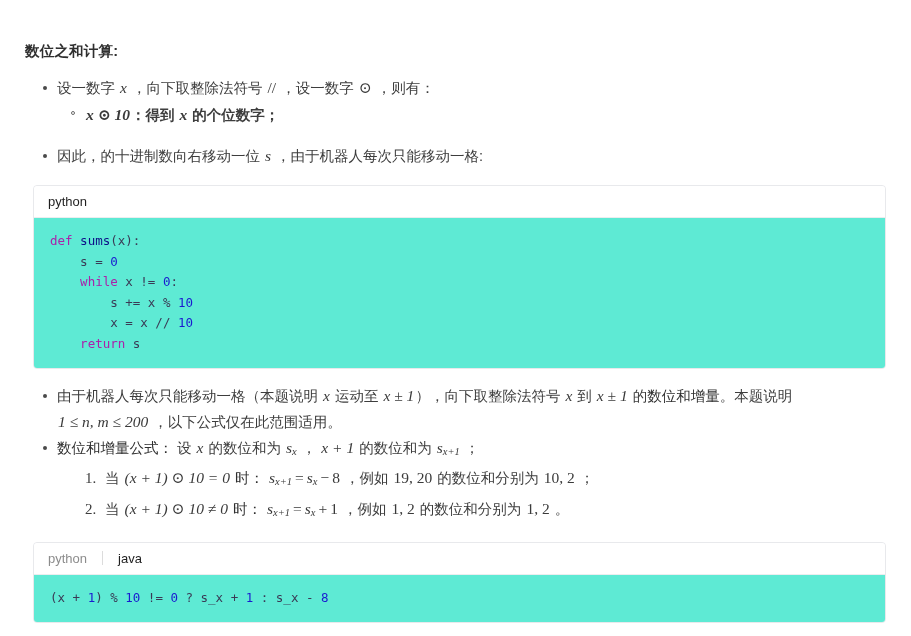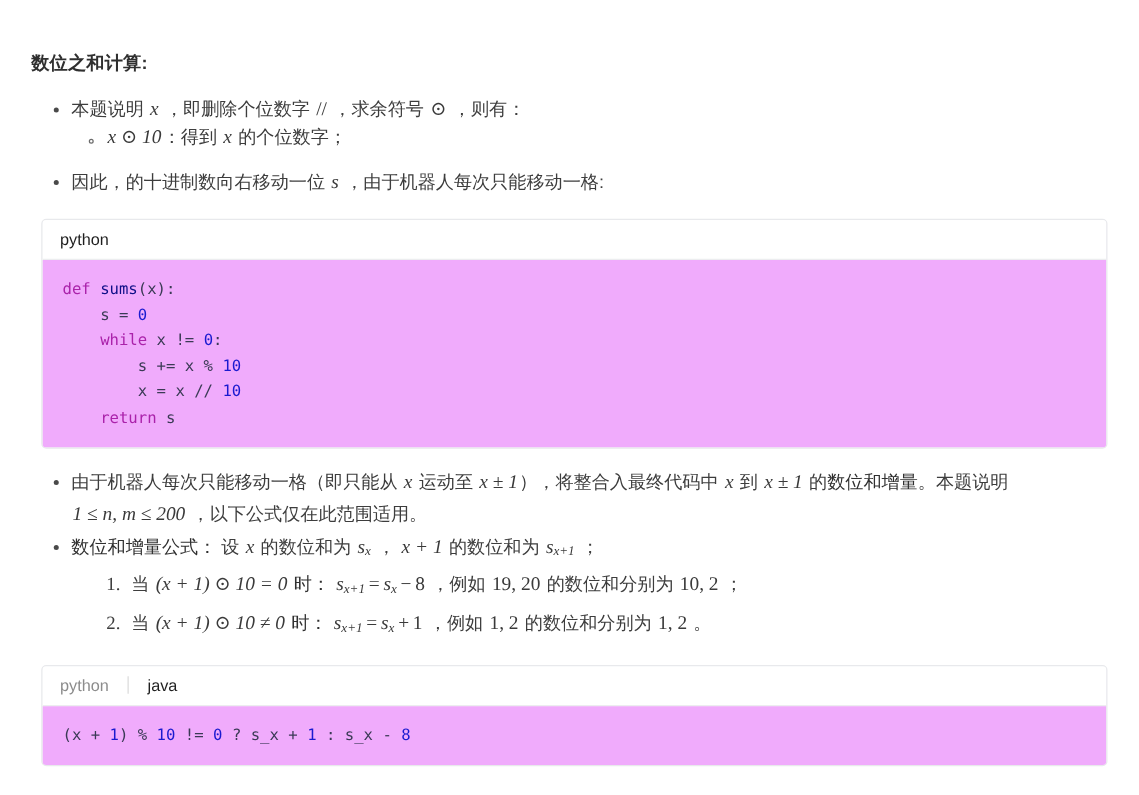--- a/index.html
+++ b/index.html
@@ -60,21 +60,22 @@
     background: #4a4a4a;
   }
   ul.lv2 {
     margin: 0;
     padding-left: 28px;
     list-style: none;
   }
   ul.lv2 > li {
     position: relative;
     font-size: 14.5px;
-    line-height: 18px;
+    line-height: 28px;
+    font-weight: bold;
   }
   ul.lv2 > li::before {
     content: "";
     position: absolute;
     left: -14px;
     top: 10px;
     width: 4px;
     height: 4px;
     border-radius: 50%;
     border: 1px solid #6b6b6b;
@@ -151,21 +152,21 @@
   .code-header .tab.active {
     color: #1f1f1f;
   }
   .code-header .divider {
     width: 1px;
     height: 14px;
     background: #dcdcdc;
     margin: 0 13px;
   }
   .code-body {
-    background: #f0abfc;
+    background: #5eead4;
     padding: 13px 16px 14px 16px;
   }
   pre.code {
     margin: 0;
     font-family: "DejaVu Sans Mono", "Liberation Mono", monospace;
     font-size: 12.5px;
     line-height: 20.5px;
     color: #333333;
     white-space: pre;
   }
@@ -188,21 +189,21 @@
 </head>
 <body>
 
 <div class="page">
 
   <h3 class="heading">数位之和计算:</h3>
 
   <ul class="lv1">
 
     <li>
-      <span>本题说明 </span><span class="m mi">x</span><span> ，即删除个位数字 </span><span class="m mn">//</span><span> ，求余符号 </span><span class="m mn">⊙</span><span> ，则有：</span>
+      <span>设一数字 </span><span class="m mi">x</span><span> ，向下取整除法符号 </span><span class="m mn">//</span><span> ，设一数字 </span><span class="m mn">⊙</span><span> ，则有：</span>
 
       <ul class="lv2">
         <li>
           <span class="m mi">x ⊙ 10</span><span>：得到 </span><span class="m mi">x</span><span> 的个位数字；</span>
         </li>
       </ul>
     </li>
 
     <li style="margin-top:14px">
       <span>因此，的十进制数向右移动一位 </span><span class="m mi">s</span><span> ，由于机器人每次只能移动一格:</span>
@@ -218,21 +219,21 @@
 <span class="id">    s = </span><span class="nm">0</span>
 <span class="id">    </span><span class="k">while</span><span class="id"> x != </span><span class="nm">0</span><span class="pn">:</span>
 <span class="id">        s += x % </span><span class="nm">10</span>
 <span class="id">        x = x // </span><span class="nm">10</span>
 <span class="id">    </span><span class="k">return</span><span class="id"> s</span></pre>
     </div>
   </div>
 
   <ul class="lv1" style="margin-top:14px">
     <li>
-      <span>由于机器人每次只能移动一格（即只能从 </span><span class="m mi">x</span><span> 运动至 </span><span class="m mi">x ± 1</span><span>），将整合入最终代码中 </span><span class="m mi">x</span><span> 到 </span><span class="m mi">x ± 1</span><span> 的</span><span class="b">数位和增量</span><span>。本题说明 </span><span class="m mi">1 ≤ n, m ≤ 200</span><span> ，以下公式仅在此范围适用。</span>
+      <span>由于机器人每次只能移动一格（本题说明 </span><span class="m mi">x</span><span> 运动至 </span><span class="m mi">x ± 1</span><span>），向下取整除法符号 </span><span class="m mi">x</span><span> 到 </span><span class="m mi">x ± 1</span><span> 的</span><span class="b">数位和增量</span><span>。本题说明 </span><span class="m mi">1 ≤ n, m ≤ 200</span><span> ，以下公式仅在此范围适用。</span>
     </li>
 
     <li>
       <span class="b">数位和增量公式：</span><span> 设 </span><span class="m mi">x</span><span> 的数位和为 </span><span class="m"><span class="mi">s</span><span class="msub">x</span></span><span> ， </span><span class="m mi">x + 1</span><span> 的数位和为 </span><span class="m"><span class="mi">s</span><span class="msub">x+1</span></span><span> ；</span>
 
       <ol class="lvnum">
         <li>
           <span>当 </span><span class="m mi">(x + 1) ⊙ 10 = 0</span><span class="b"> 时：</span>&nbsp;<span class="m"><span class="mi">s</span><span class="msub">x+1</span><span class="op">=</span><span class="mi">s</span><span class="msub">x</span><span class="op">−</span><span class="mn">8</span></span><span> ，例如 </span><span class="m mn">19, 20</span><span> 的数位和分别为 </span><span class="m mn">10, 2</span><span> ；</span>
         </li>
         <li>

